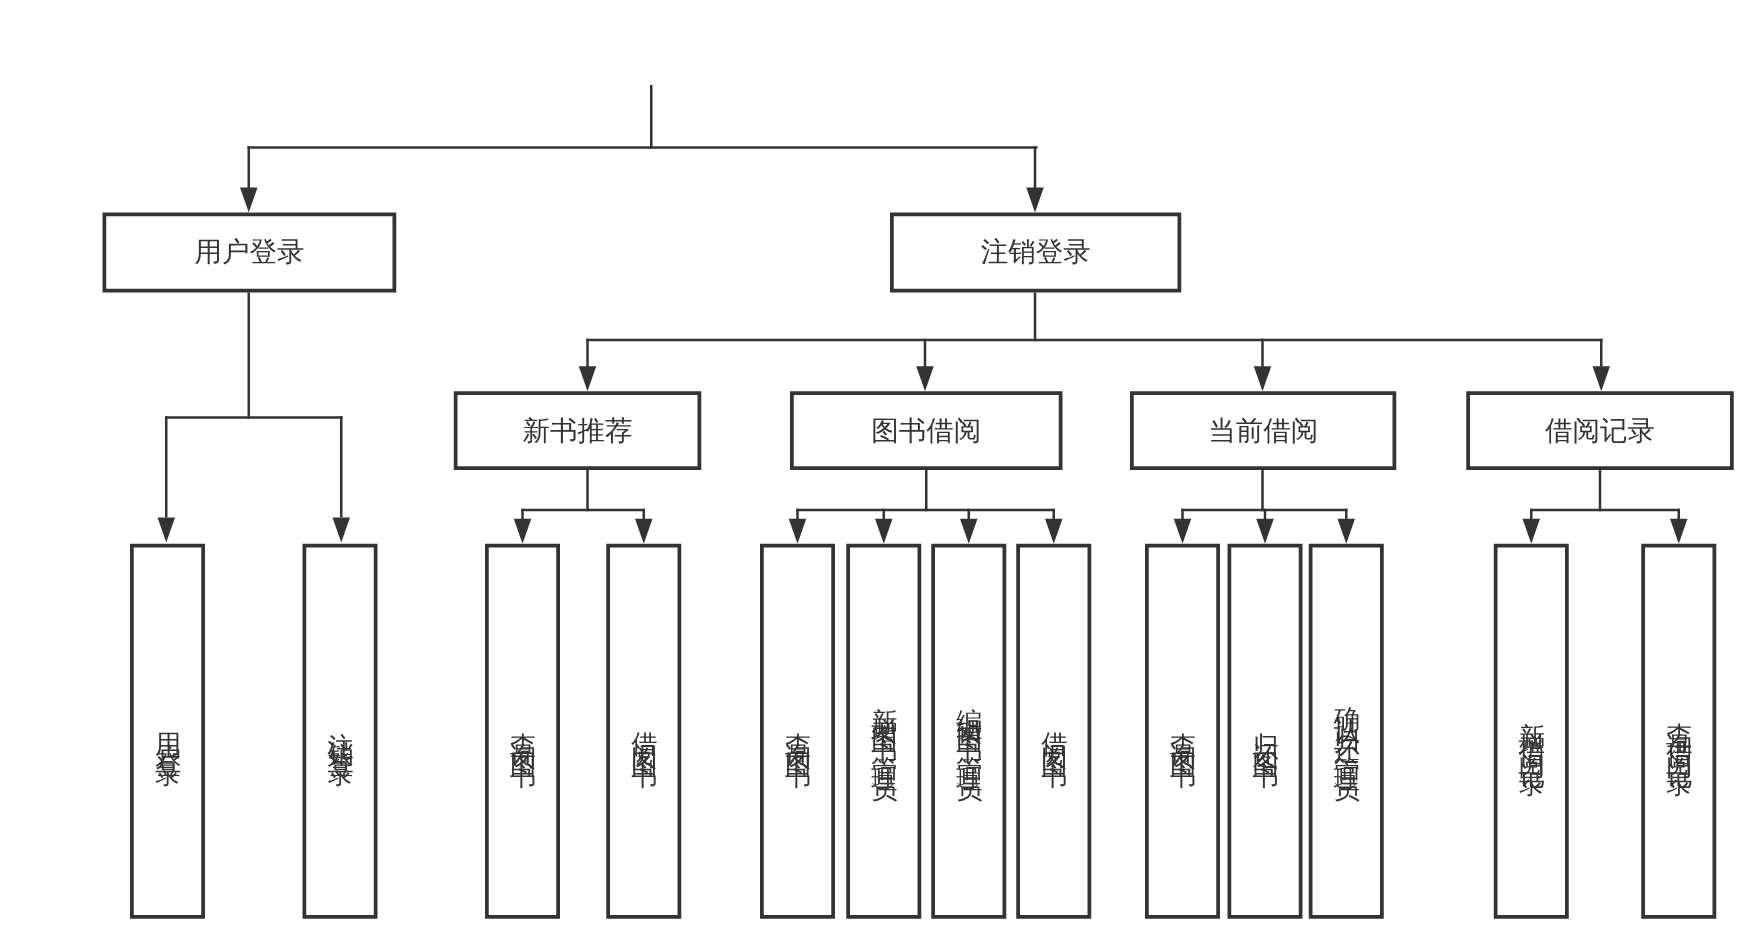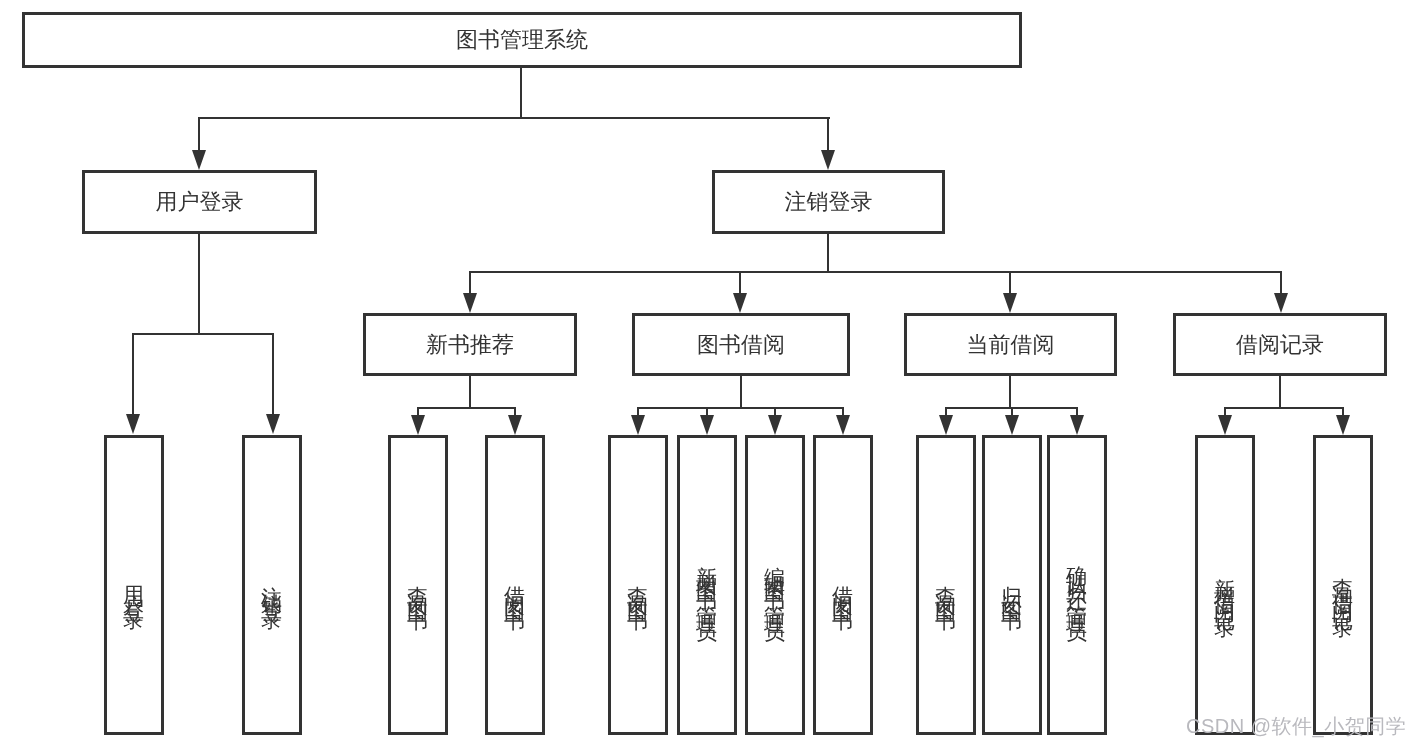--- a/index.html
+++ b/index.html
@@ -64,23 +64,20 @@
     letter-spacing:0.5px;
     white-space:nowrap;
     z-index:5;
   }
 </style>
 </head>
 <body>
 
 <div class="canvas">
 
-  <div class="node" style="left:22px;top:12px;width:1000px;height:56px">
-    <span>图书管理系统</span>
-  </div>
 
   <div class="vline" style="left:520px;top:68px;height:51px"></div>
   <div class="hline" style="left:198px;top:117px;width:632px"></div>
   <div class="vline" style="left:198px;top:117px;height:34px"></div>
   <div class="arr" style="left:192px;top:150px"></div>
   <div class="vline" style="left:827px;top:117px;height:34px"></div>
   <div class="arr" style="left:821px;top:150px"></div>
 
   <div class="node" style="left:82px;top:170px;width:235px;height:64px">
     <span>用户登录</span>
@@ -100,21 +97,21 @@
   <div class="hline" style="left:469px;top:271px;width:813px"></div>
   <div class="vline" style="left:469px;top:271px;height:23px"></div>
   <div class="arr" style="left:463px;top:293px"></div>
   <div class="vline" style="left:739px;top:271px;height:23px"></div>
   <div class="arr" style="left:733px;top:293px"></div>
   <div class="vline" style="left:1009px;top:271px;height:23px"></div>
   <div class="arr" style="left:1003px;top:293px"></div>
   <div class="vline" style="left:1280px;top:271px;height:23px"></div>
   <div class="arr" style="left:1274px;top:293px"></div>
 
-  <div class="node" style="left:363px;top:313px;width:214px;height:63px">
+  <div class="node" style="left:363px;top:313px;width:198px;height:63px">
     <span>新书推荐</span>
   </div>
   <div class="node" style="left:632px;top:313px;width:218px;height:63px">
     <span>图书借阅</span>
   </div>
   <div class="node" style="left:904px;top:313px;width:213px;height:63px">
     <span>当前借阅</span>
   </div>
   <div class="node" style="left:1173px;top:313px;width:214px;height:63px">
     <span>借阅记录</span>
@@ -191,15 +188,14 @@
     <span class="vtext">确认归还（管理员）</span>
   </div>
 
   <div class="leaf" style="left:1195px">
     <span class="vtext">新增借阅记录</span>
   </div>
   <div class="leaf" style="left:1313px">
     <span class="vtext">查询借阅记录</span>
   </div>
 
-  <div class="watermark">CSDN @软件_小贺同学</div>
 
 </div>
 
 </body></html>

